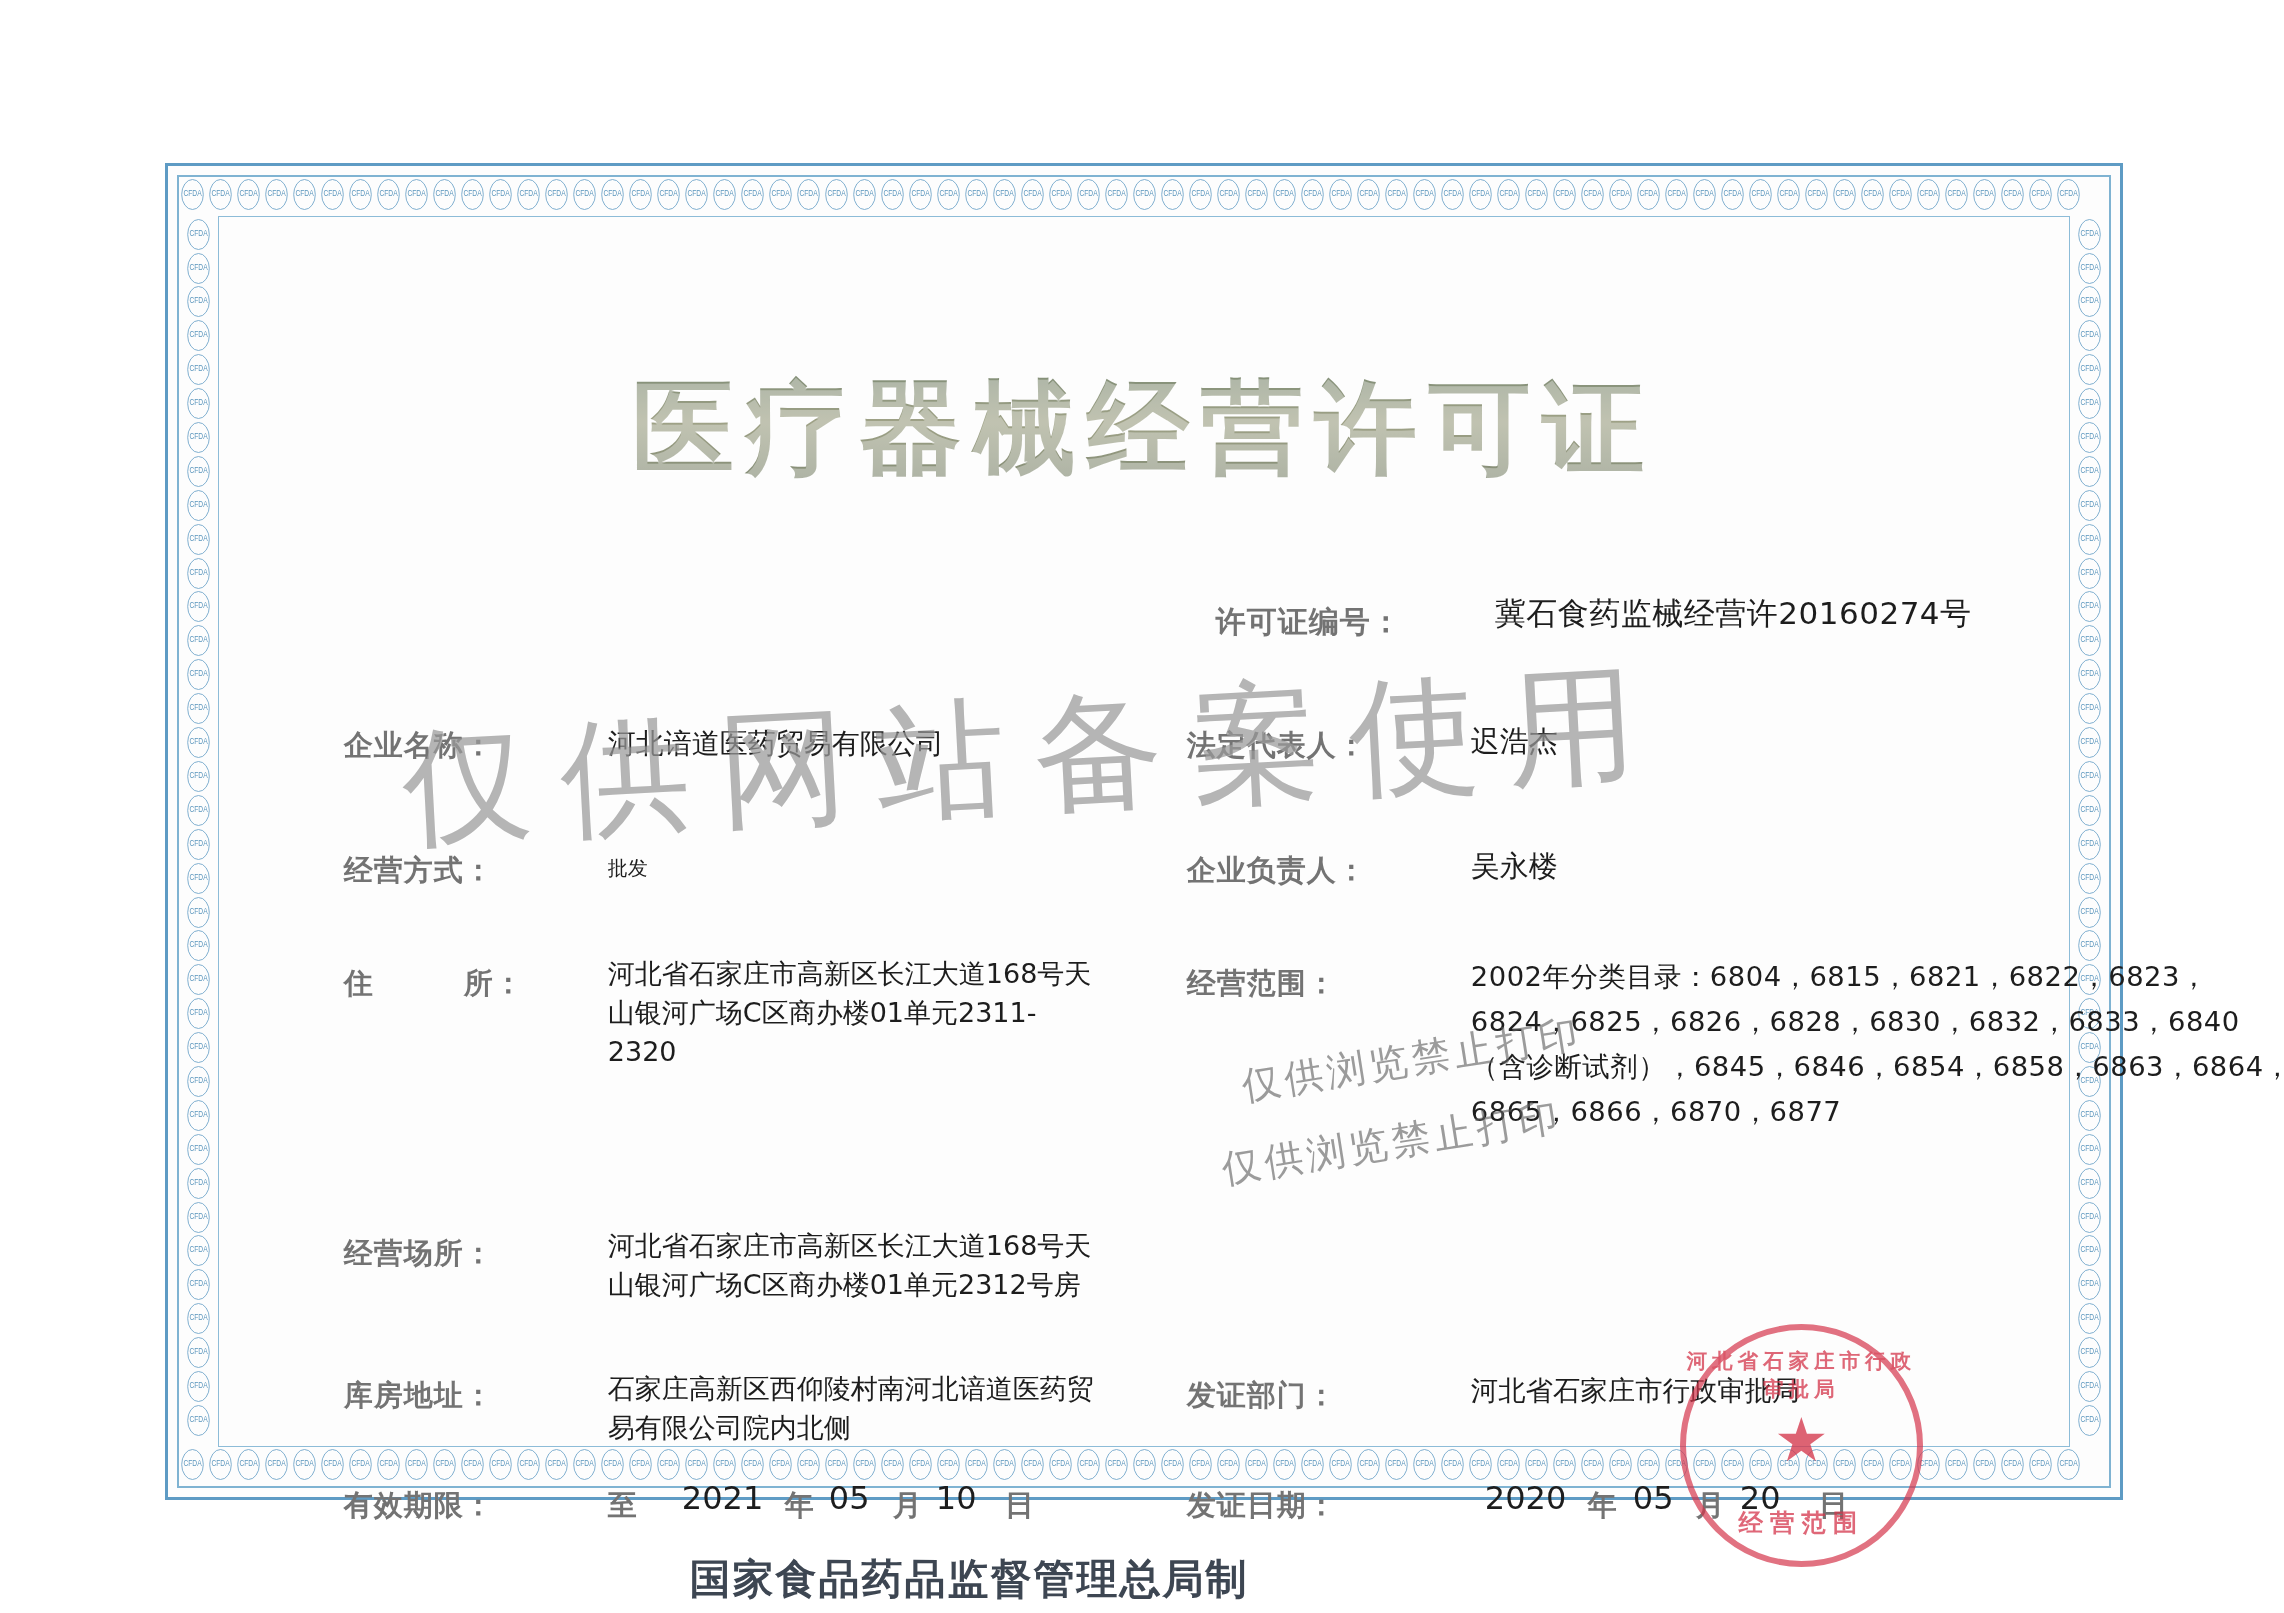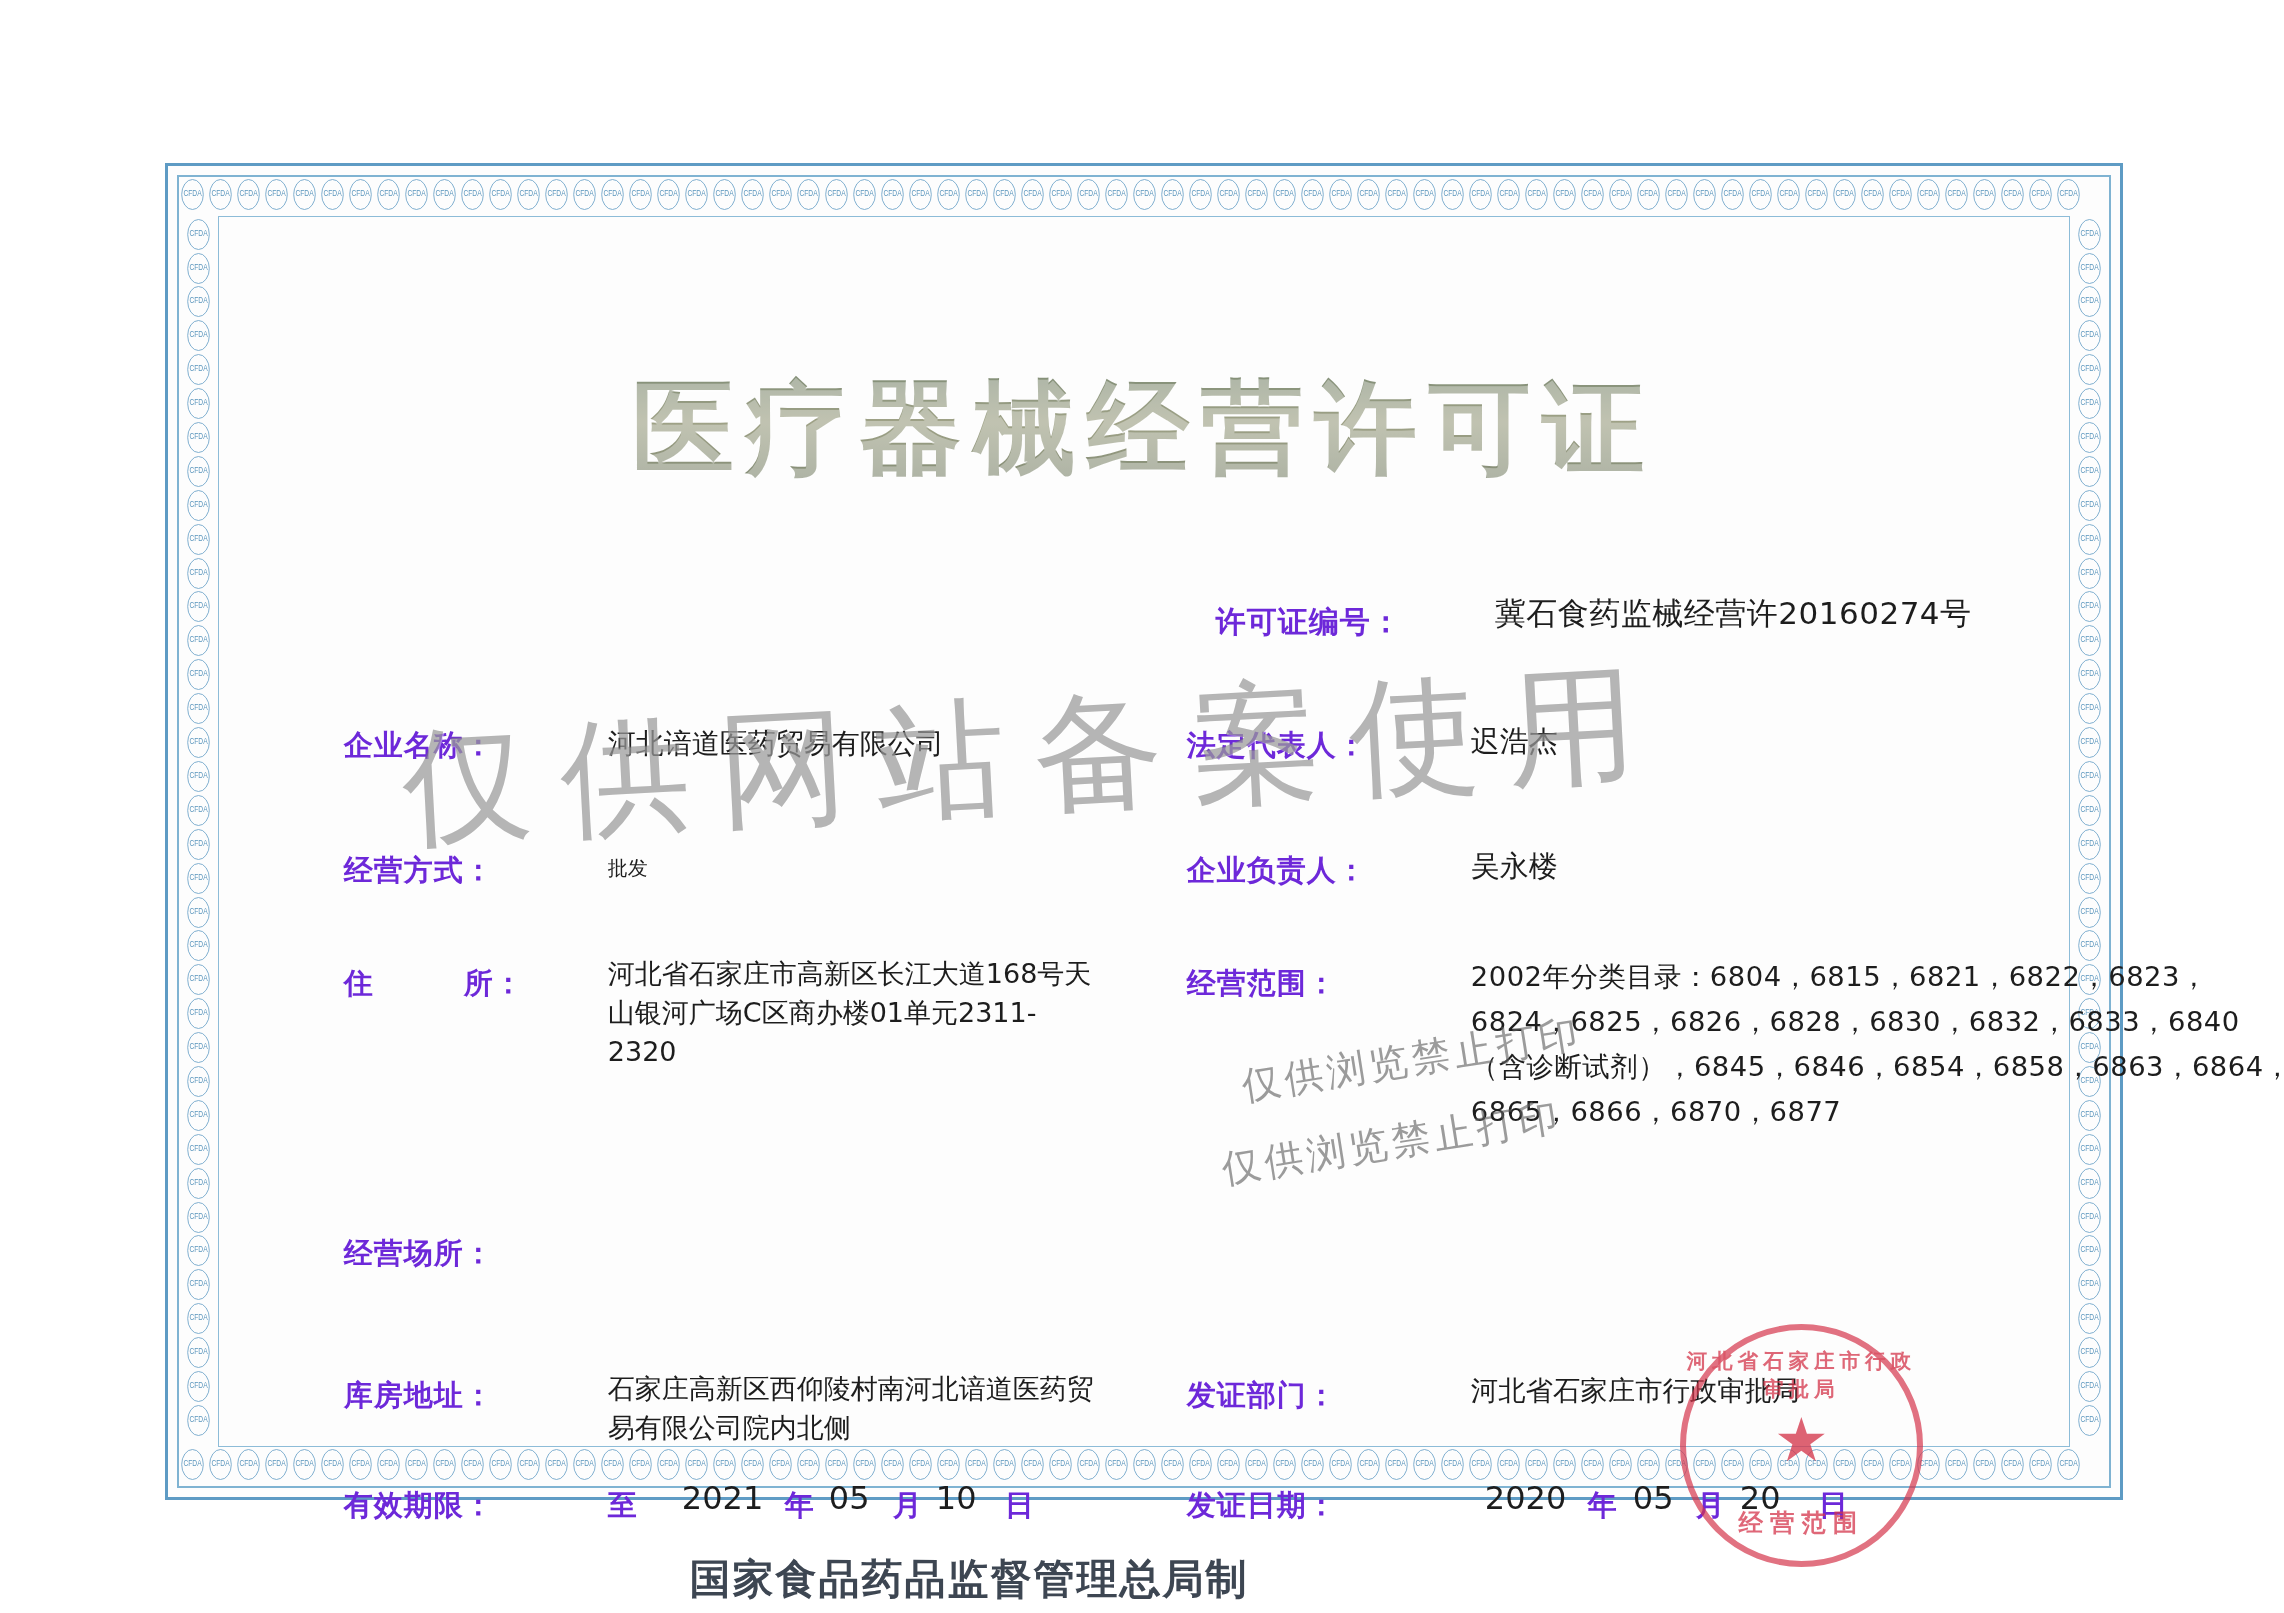--- a/index.html
+++ b/index.html
@@ -100,21 +100,21 @@
     -webkit-background-clip: text;
     background-clip: text;
     -webkit-text-fill-color: transparent;
     text-shadow: 0 2px 0 rgba(255,255,255,0.35);
   }
 
   
   .lbl {
     position: absolute;
     font-size: 29px;
-    color: #6d28d9;
+    color: #737373;
     font-family: "DejaVu Sans", sans-serif;
     font-weight: 600;
     white-space: nowrap;
     letter-spacing: 1px;
   }
   .val {
     position: absolute;
     font-size: 26.5px;
     color: #1d1d1d;
     font-family: "DejaVu Sans", sans-serif;
@@ -372,20 +372,21 @@
         <div class="lbl" id="charge-label">企业负责人：</div>
         <div class="val" id="charge-value">吴永楼</div>
 
         <div class="lbl" id="addr-label">住　　　所：</div>
         <div class="val thin" id="addr-value">河北省石家庄市高新区长江大道168号天山银河广场C区商办楼01单元2311-2320</div>
 
         <div class="lbl" id="scope-label">经营范围：</div>
         <div class="val" id="scope-value">2002年分类目录：6804，6815，6821，6822，6823，6824，6825，6826，6828，6830，6832，6833，6840（含诊断试剂），6845，6846，6854，6858，6863，6864，6865，6866，6870，6877</div>
 
         <div class="lbl" id="premise-label">经营场所：</div>
+        <div class="val thin" id="premise-value">河北省石家庄市高新区长江大道168号天山银河广场C区商办楼01单元2312号房</div>
 
         <div class="lbl" id="wh-label">库房地址：</div>
         <div class="val thin" id="wh-value">石家庄高新区西仰陵村南河北谙道医药贸易有限公司院内北侧</div>
 
         <div class="lbl" id="dept-label">发证部门：</div>
         <div class="val" id="dept-value">河北省石家庄市行政审批局</div>
 
         <div class="lbl" id="valid-label">有效期限：</div>
         <div class="lbl" id="valid-zhi">至</div>
         <div class="val" id="valid-year">2021</div>

